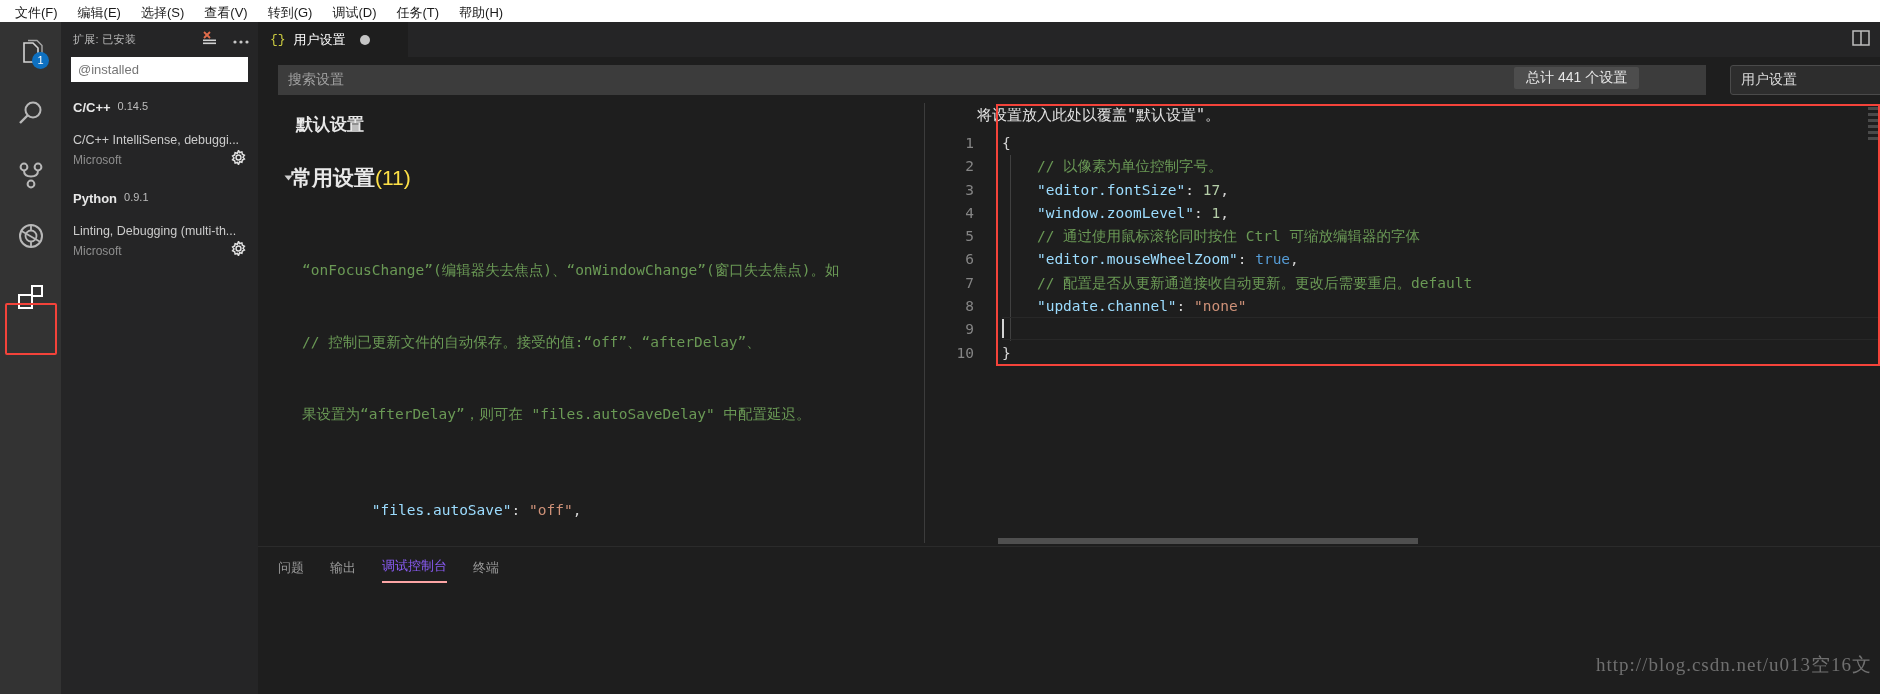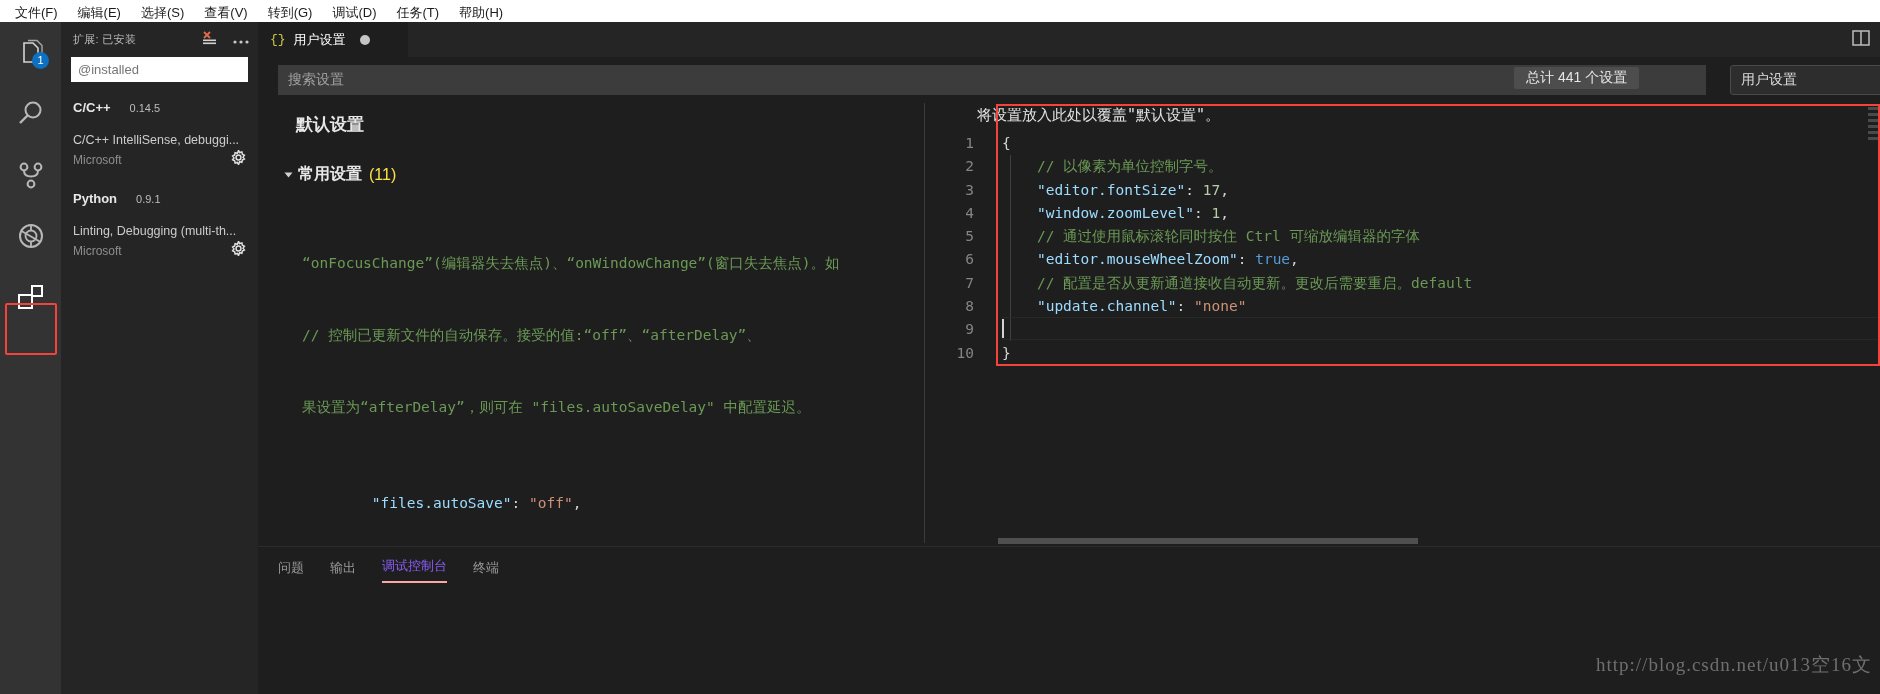--- a/index.html
+++ b/index.html
@@ -58,21 +58,21 @@
   }
   .sidebar-actions { display: flex; align-items: center; gap: 14px; }
   .sidebar-search-wrap { padding: 0 10px; }
   .sidebar-search {
     width: 100%; height: 25px; background: #ffffff; border: 1px solid #ffffff;
     color: #8a8a8a; font-size: 13px; padding: 0 6px;
     font-family: "Liberation Sans", sans-serif; outline: none;
   }
   .ext-list { margin-top: 14px; }
   .ext-item { padding: 4px 12px 8px 12px; position: relative; }
-  .ext-row1 { display: flex; align-items: center; gap: 19px; }
+  .ext-row1 { display: flex; align-items: flex-start; gap: 7px; }
   .ext-name { font-size: 13px; font-weight: bold; color: #e7e7e7; }
   .ext-version { font-size: 11px; color: #bdbdbd; }
   .ext-desc {
     font-size: 12.5px; color: #cccccc; margin-top: 18px;
     white-space: nowrap; overflow: hidden; text-overflow: ellipsis;
     max-width: 172px;
   }
   .ext-row3 {
     display: flex; align-items: center; justify-content: space-between;
     margin-top: 3px;
@@ -142,22 +142,22 @@
   .split-sash::after {
     content: ""; position: absolute; left: 0; top: 0; width: 1px; height: 440px;
     background: #3c3c3c;
   }
 
   .def-title {
     font-size: 17px; font-weight: bold; color: #e8e8e8;
     margin: 10px 0 0 38px;
   }
   .group-head {
-    font-size: 16px; font-weight: bold; color: #e8e8e8;
-    margin: 28px 0 0 28px; display: flex; align-items: center; gap: 7px;
+    font-size: 21px; font-weight: bold; color: #e8e8e8;
+    margin: 28px 0 0 28px; display: flex; align-items: center; 
   }
   .twisty {
     width: 0; height: 0; border-left: 5px solid #d0d0d0;
     border-top: 4px solid transparent; border-bottom: 4px solid transparent;
     transform: rotate(90deg);
   }
   .group-count { font-weight: normal; color: #fde047; }
 
   .code {
     font-family: "DejaVu Sans Mono", "Liberation Mono", monospace;

